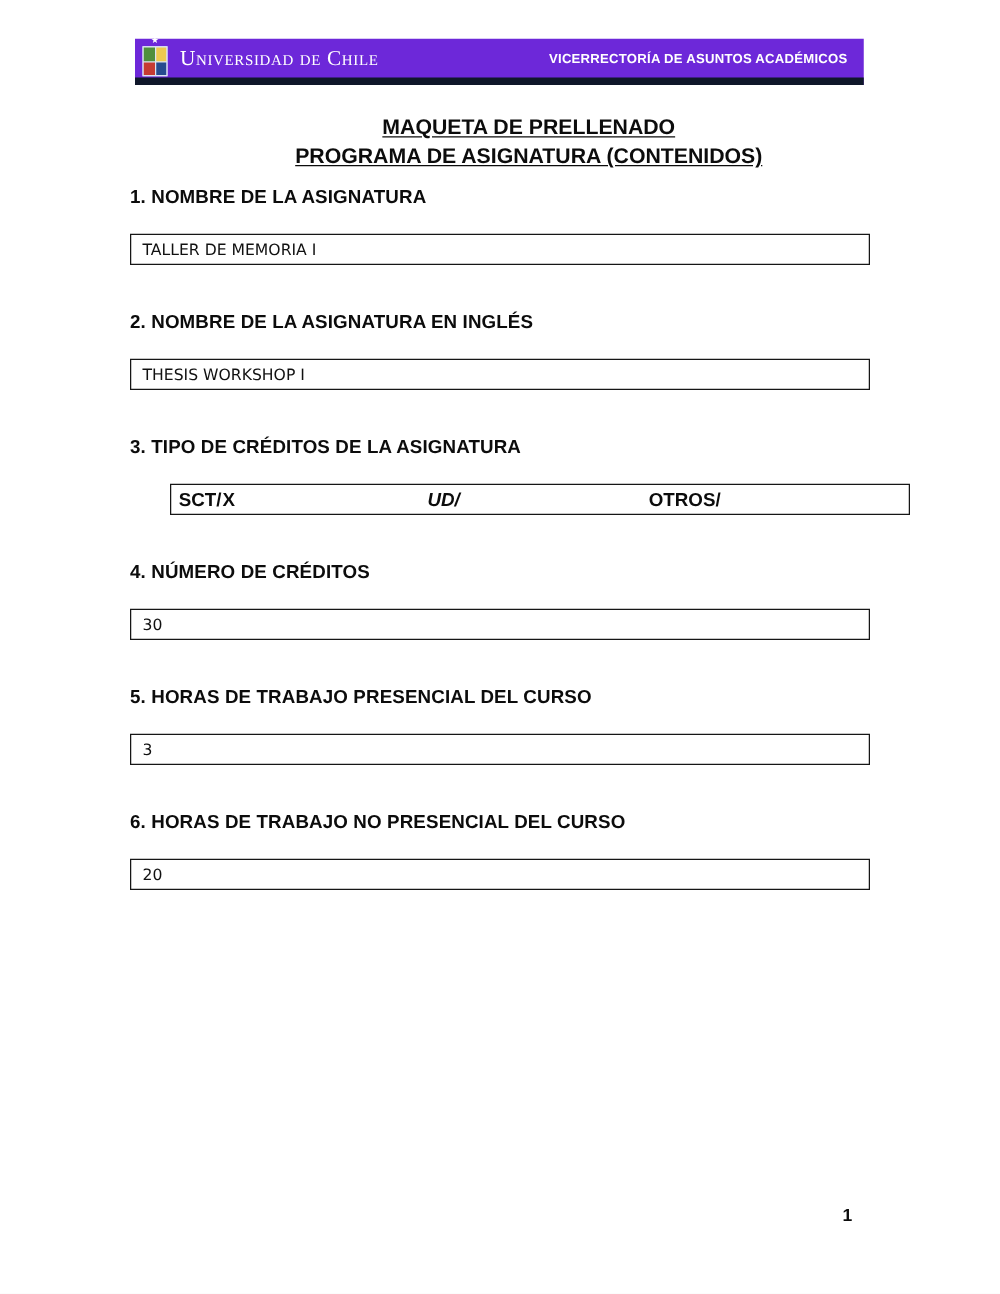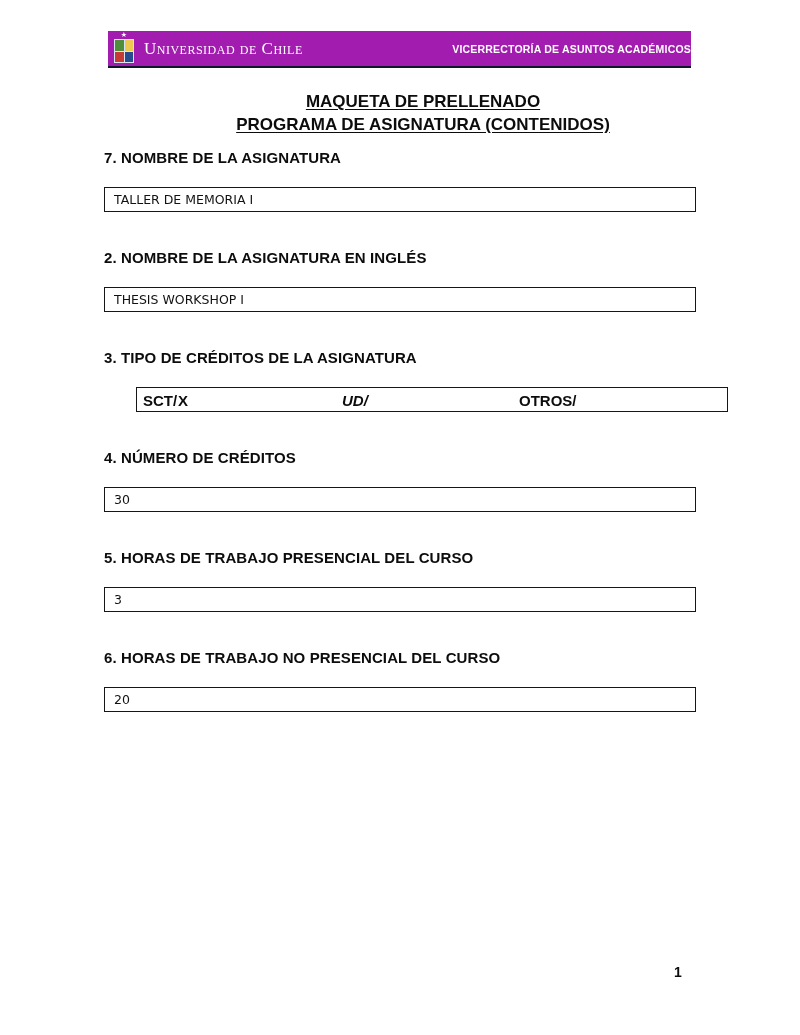--- a/index.html
+++ b/index.html
@@ -5,21 +5,21 @@
   html,body { margin:0; padding:0; background:#ffffff; }
   .page {
     position:relative; width:800px; height:1035px; background:#ffffff;
     font-family:"Liberation Sans", sans-serif; color:#111; overflow:hidden;
     outline:1px solid #ececec;
   }
 
   
   .header-bar {
     position:absolute; left:108px; top:31px; width:583px; height:37px;
-    background:#a21caf; border-bottom:2px solid #0f172a;
+    background:#6d28d9; border-bottom:6px solid #0f172a;
     display:flex; align-items:center; box-sizing:border-box;text-align:center;
   }
   .crest { position:relative; width:22px; height:33px; margin-left:5px; flex:0 0 auto; }
   .crest .star {
     position:absolute; top:-1px; left:50%; transform:translateX(-50%);
     color:#ffffff; font-size:7px; line-height:7px;
   }
   .crest .shield {
     position:absolute; top:7px; left:1px; width:20px; height:24px;
     display:grid; grid-template-columns:1fr 1fr; grid-template-rows:1fr 1fr;
@@ -29,21 +29,21 @@
   .crest .q2 { background:#edc94f; }
   .crest .q3 { background:#c63b33; }
   .crest .q4 { background:#274b8f; }
 
   .uni-name {
     margin-left:9px; color:#ffffff;
     font-family:"Liberation Serif", serif; font-variant:small-caps;
     font-size:17px; letter-spacing:0.5px; white-space:nowrap;
   }
   .dept-name {
-    margin-left:auto; color:#ffffff;
+    margin-left:auto; margin-right:13px; color:#ffffff;
     font-size:10.5px; font-weight:700; letter-spacing:0.2px; white-space:nowrap;
   }
 
   
   .doc-title {
     position:absolute; top:90px; left:0; width:800px; text-align:center;
     font-size:17px; font-weight:700; line-height:23px; color:#0c0c0c;margin-left:23px;
   }
   .doc-title div { text-decoration:underline; text-underline-offset:2px; }
 
@@ -94,21 +94,21 @@
     <div class="uni-name">Universidad de Chile</div>
     <div class="dept-name">VICERRECTORÍA DE ASUNTOS ACADÉMICOS</div>
   </div>
 
   <div class="doc-title">
     <div>MAQUETA DE PRELLENADO</div>
     <div>PROGRAMA DE ASIGNATURA (CONTENIDOS)</div>
   </div>
 
   <div class="field f1">
-    <div class="field-label">7. NOMBRE DE LA ASIGNATURA</div>
+    <div class="field-label">1. NOMBRE DE LA ASIGNATURA</div>
     <div class="field-box">TALLER DE MEMORIA I</div>
   </div>
 
   <div class="field f2">
     <div class="field-label">2. NOMBRE DE LA ASIGNATURA EN INGLÉS</div>
     <div class="field-box">THESIS WORKSHOP I</div>
   </div>
 
   <div class="field f3">
     <div class="field-label">3. TIPO DE CRÉDITOS DE LA ASIGNATURA</div>

